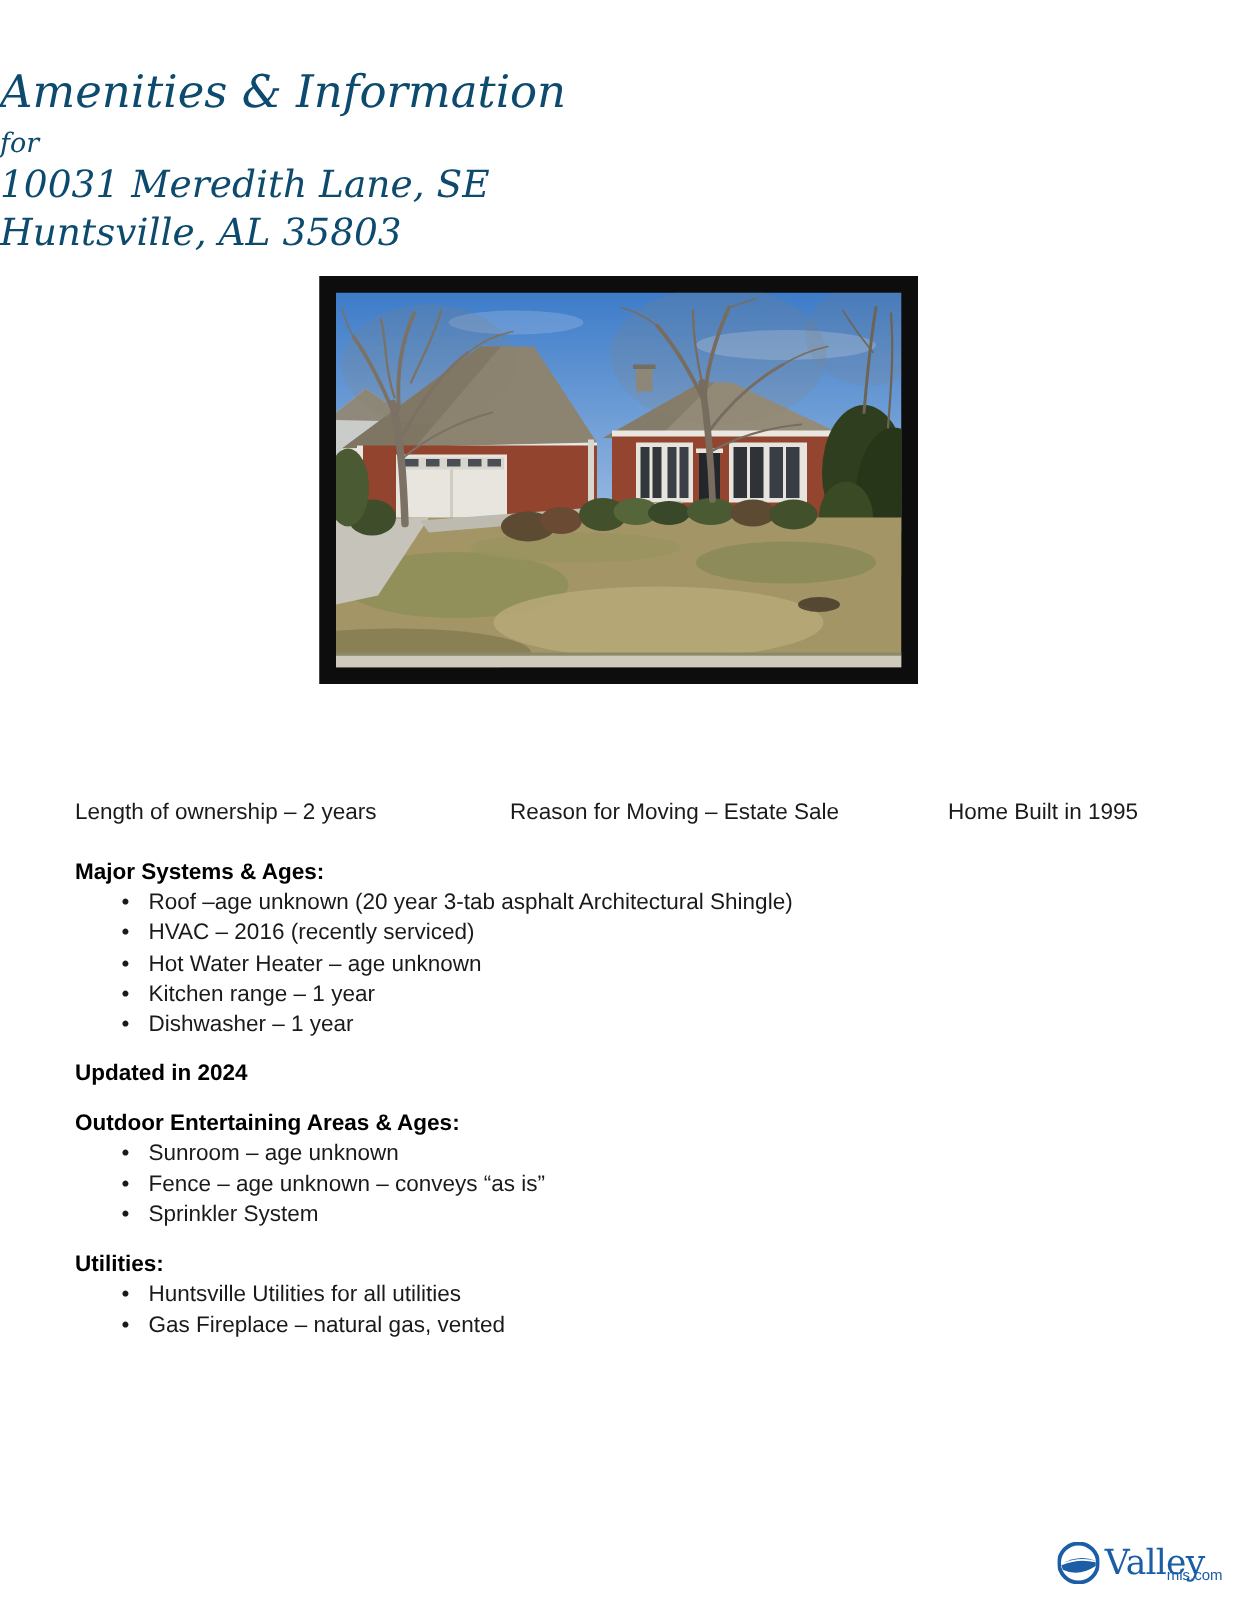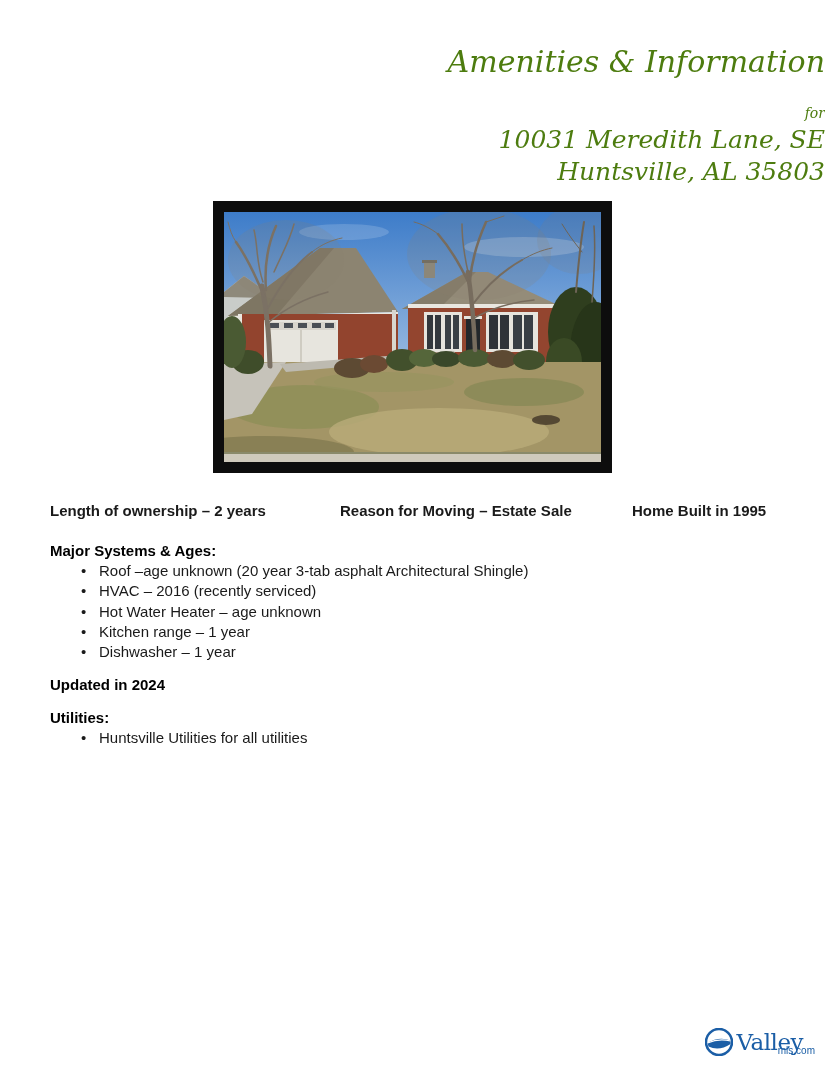--- a/index.html
+++ b/index.html
@@ -3,32 +3,32 @@
 <meta charset="utf-8">
 <style>
   * { box-sizing: border-box; }
   html,body { margin:0; padding:0; }
   body {
     width:825px; height:1067px; position:relative; overflow:hidden;
     background:#ffffff; color:#1a1a1a;
     font-family:"Liberation Sans", sans-serif; font-size:15px;
   }
   
-  .header { padding-top:44px; text-align:right; font-family:"DejaVu Serif", serif; font-style:italic; color:#4d7c0f; }
+  .header { padding-top:44px; text-align:left; font-family:"DejaVu Serif", serif; font-style:italic; color:#0c4a6e; }
   .title  { font-size:30px; line-height:36px; }
-  .for    { font-size:14px; line-height:22px; margin-top:22px; }
+  .for    { font-size:18px; line-height:22px; margin-top:5px; }
   .addr   { font-size:25px; line-height:32px; }
   
   .photo-frame {
     width:399px; height:272px; margin:13px auto 0;
     border:11px solid #0d0d0d; background:#0d0d0d;
   }
   .photo-frame svg { display:block; }
   
-  .info-row { position:relative; height:20px; margin:29px 50px 0;font-weight:bold; }
+  .info-row { position:relative; height:20px; margin:77px 50px 0; }
   .info-row span { position:absolute; top:0; white-space:nowrap; }
   .info-ownership { left:0; }
   .info-reason    { left:290px; }
   .info-built     { left:582px; }
   
   .sections { margin:19px 50px 0; }
   .section h3 { margin:13px 0 0; font-size:15px; font-weight:bold; line-height:20px; color:#000; }
   .section:first-child h3 { margin-top:16px; }
   .section ul { margin:0; padding:0 0 0 30px; list-style:none; }
   .section li { position:relative; padding-left:19px; line-height:20.3px; }
@@ -188,25 +188,34 @@
       <li>Hot Water Heater – age unknown</li>
       <li>Kitchen range – 1 year</li>
       <li>Dishwasher – 1 year</li>
     </ul>
   </div>
 
   <div class="section">
     <h3>Updated in 2024</h3>
   </div>
 
+  <div class="section">
+    <h3>Outdoor Entertaining Areas &amp; Ages:</h3>
+    <ul>
+      <li>Sunroom – age unknown</li>
+      <li>Fence  – age unknown – conveys “as is”</li>
+      <li>Sprinkler System</li>
+    </ul>
+  </div>
 
   <div class="section">
     <h3>Utilities:</h3>
     <ul>
       <li>Huntsville Utilities for all utilities</li>
+      <li>Gas Fireplace – natural gas, vented</li>
     </ul>
   </div>
 
 
 </div>
 
 <div class="logo">
   <svg class="logo-icon" viewBox="0 0 28 28">
     <circle cx="14" cy="14" r="13" fill="#ffffff" stroke="#1b5ea6" stroke-width="2.6"></circle>
     <path d="M2.5,15 Q14,8 25.5,12.5 L25.5,16 Q14,23.5 3.5,18.5 Z" fill="#1b5ea6"></path>

